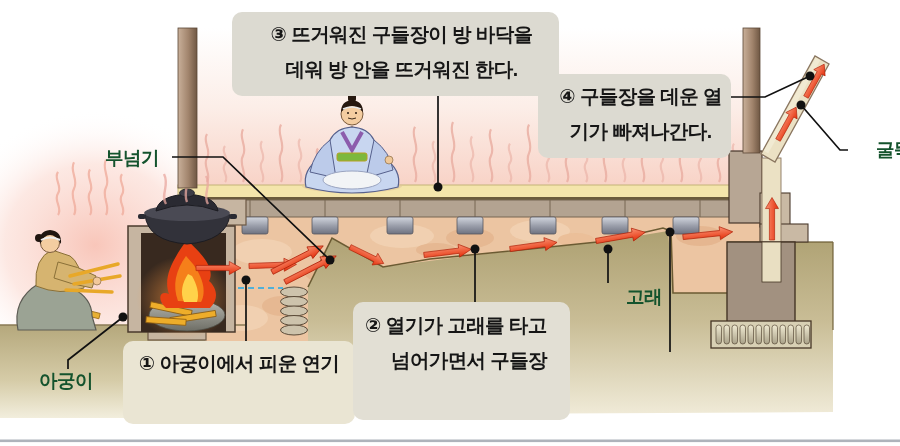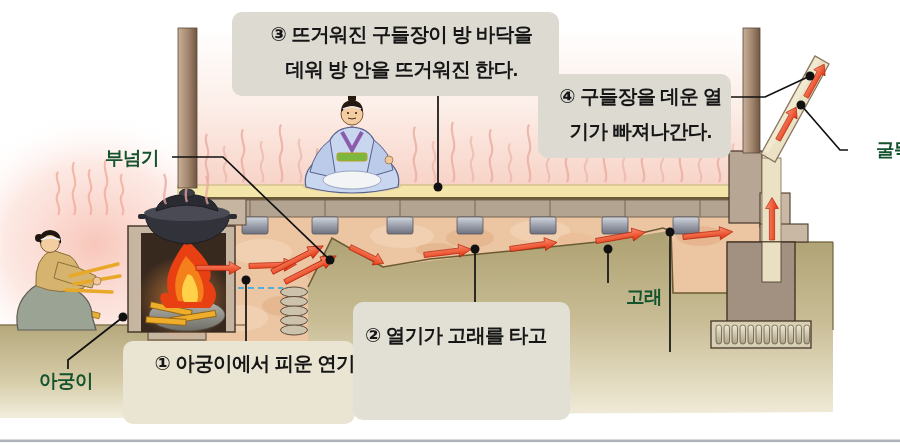--- a/index.html
+++ b/index.html
@@ -325,20 +325,21 @@
 <div class="lbl" style="left:894px;top:149px;">굴뚝</div>
 
 <div class="co co-gray" style="left:232px;top:12px;width:327px;height:84px;padding-top:5px;">
   <div>③ 뜨거워진 구들장이 방 바닥을</div>
   <div>데워 방 안을 뜨거워진 한다.</div>
 </div>
 <div class="co co-gray" style="left:538px;top:74px;width:193px;height:84px;padding-top:5px;">
   <div>④ 구들장을 데운 열</div>
   <div>기가 빠져나간다.</div>
 </div>
-<div class="co co-cream" style="left:123px;top:341px;width:232px;height:83px;padding-top:5px;text-align:right;">
+<div class="co co-cream" style="left:123px;top:341px;width:232px;height:83px;padding-top:5px;">
   <div>① 아궁이에서 피운 연기</div>
 </div>
-<div class="co co-warm co2" style="left:353px;top:302px;width:217px;height:118px;padding-top:16px;">
+<div class="co co-warm co2" style="left:353px;top:302px;width:217px;height:118px;padding-top:6px;">
   <div class="first">② 열기가 고래를 타고</div>
+  <div>넘어가면서 구들장</div>
 </div>
 
 </div>
 
 </body></html>

